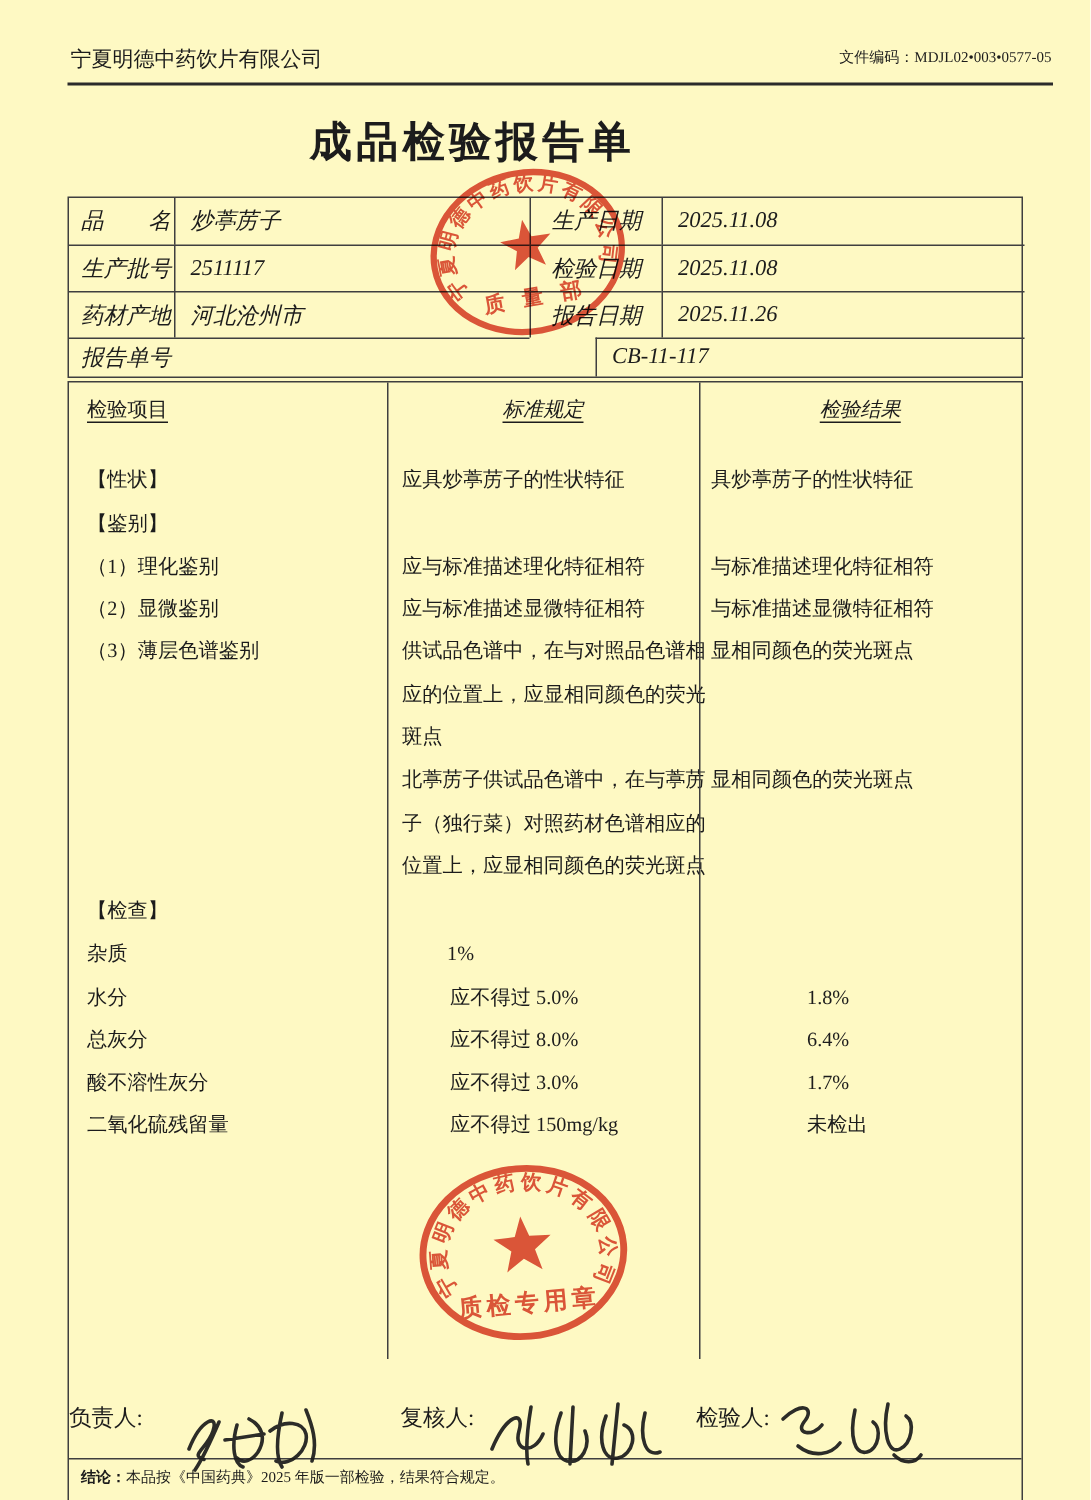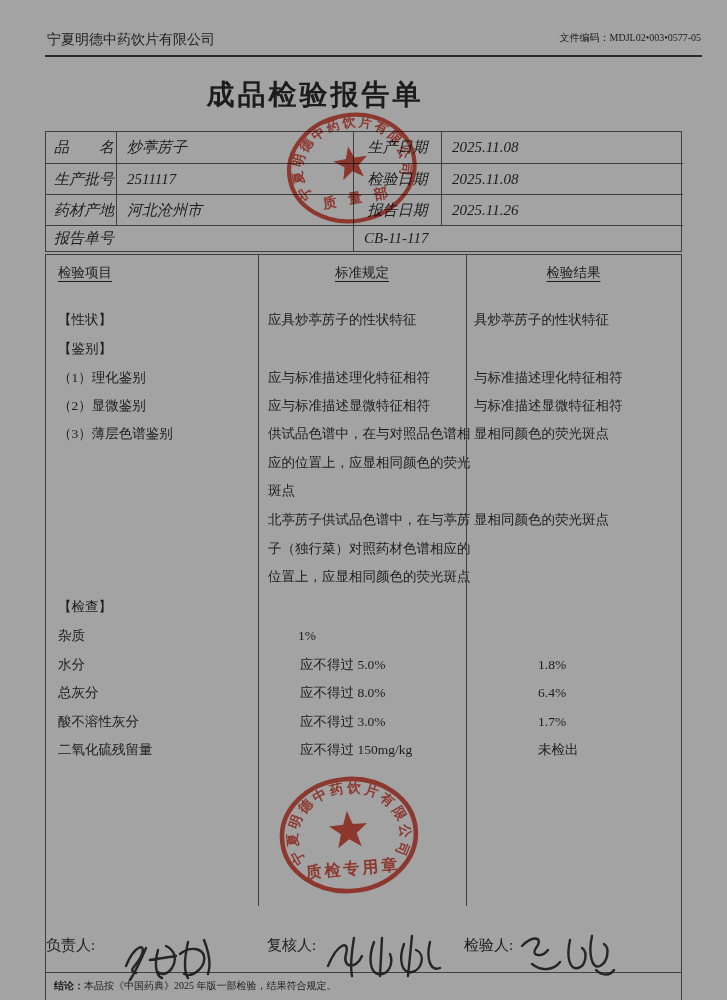--- a/index.html
+++ b/index.html
@@ -1,17 +1,17 @@
 <!DOCTYPE html>
 <html><head>
 <meta charset="utf-8">
 <style>
   html,body{margin:0;padding:0;background:#ffffff;}
   .page{
-    position:relative;width:727px;height:1000px;background:#a3a3a3;
+    position:relative;width:727px;height:1000px;background:#fef9c3;
     font-family:"Liberation Serif","DejaVu Serif",serif;color:#1c1c1c;overflow:hidden;
   }
   
   .hdr-company{position:absolute;left:47px;top:31px;font-size:14px;}
   .hdr-code{position:absolute;right:26px;top:31px;font-size:10px;}
   .hdr-rule{position:absolute;left:45px;top:55px;width:657px;height:2px;background:#2b2b2b;}
   .title{position:absolute;left:0;top:76px;width:630px;text-align:center;
     font-size:28px;font-weight:bold;letter-spacing:3px;margin:0;}
   
   .info-table{position:absolute;left:45px;top:131px;width:637px;
@@ -20,41 +20,41 @@
   .info-table .cell{border-left:1px solid #3f3f3f;border-top:1px solid #3f3f3f;
     box-sizing:border-box;display:flex;align-items:center;}
   .info-table .cell.first-col{border-left:none;}
   .info-table .cell.first-row{border-top:none;}
   .r123{height:31px;}
   .r4{height:26px;}
   .lbl{padding-left:8px;}
   .val{padding-left:10px;}
   .ctr{justify-content:center;padding-left:0;}
   .span12{grid-column:1/3;}
-  .span34{grid-column:3/5;}
+  .span34{grid-column:3/5;margin-left:44px;}
   
   .detail-table{position:absolute;left:45px;top:254px;width:637px;height:820px;
     border:1px solid #3f3f3f;box-sizing:border-box;font-size:13.5px;}
   .vline{position:absolute;top:0;width:1px;height:651px;background:#3f3f3f;}
   .vline.v1{left:212px;}
   .vline.v2{left:420px;}
   .band{display:flex;width:100%;}
   .band .c1{width:212px;box-sizing:border-box;padding-left:12px;}
   .band .c2{width:208px;box-sizing:border-box;padding-left:10px;}
   .band .c3{flex:1;box-sizing:border-box;padding-left:8px;}
   .h36{height:36px;line-height:36px;}
   .h14{height:14px;}
   .h29{height:29px;line-height:29px;justify-content:center;}
   .h28{height:28px;line-height:28px;}
   .h30{height:30px;line-height:30px;}
   .h286{height:28.6px;line-height:28.6px;gap:32px;}
   .h86{height:86px;line-height:28.6px;}
   .pre{white-space:pre;}
   .col-head{text-decoration:underline;text-underline-offset:4px;}
-  .c2.head,.c3.head{text-align:center;padding-left:0;}
+  .c2.head,.c3.head{text-align:center;padding-left:0;font-style:italic;}
   .concl-row{position:absolute;left:0;top:669px;width:100%;height:26px;line-height:26px;
     border-top:1px solid #3f3f3f;box-sizing:border-box;padding-left:8px;font-size:10px;white-space:pre;margin-top:48px;}
   .concl-label{font-weight:bold;}
   
   .signer-label{position:absolute;top:936px;font-size:15px;}
   .sl1{left:46px;} .sl2{left:267px;} .sl3{left:464px;}
   .sig{position:absolute;opacity:.92;}
   .sig path{fill:none;stroke:#1b1b1b;stroke-width:2.4;stroke-linecap:round;stroke-linejoin:round;}
   .sig1{left:112px;top:926px;}
   .sig2{left:318px;top:922px;}

